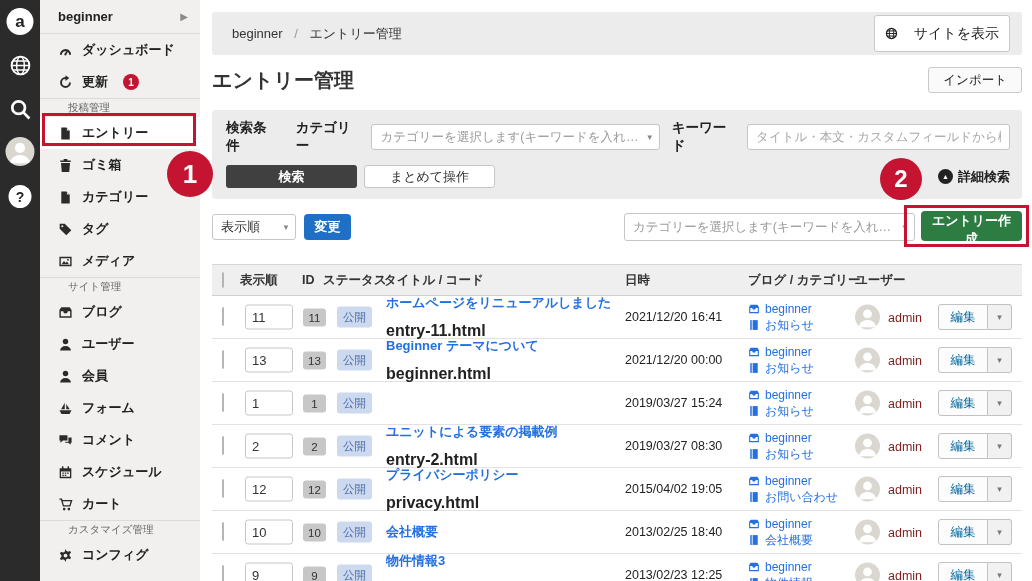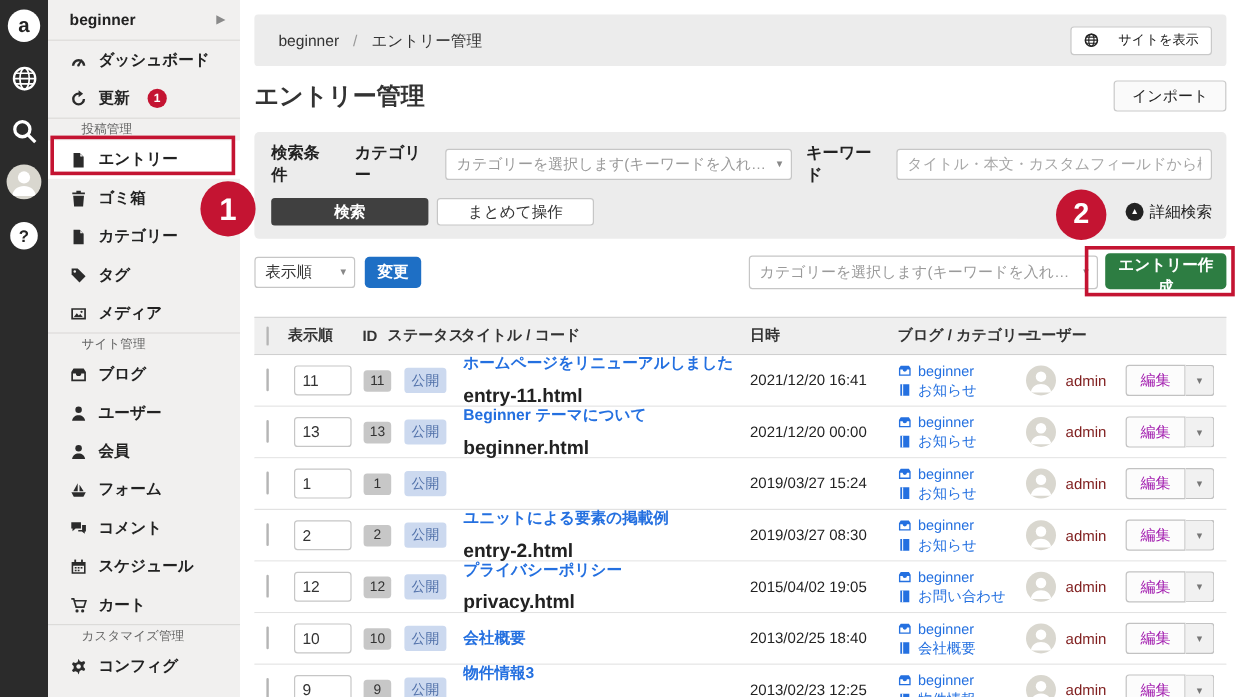--- a/index.html
+++ b/index.html
@@ -28,21 +28,21 @@
   .icn{width:15px;height:15px;}
   .icn12{width:12px;height:12px;}
 
   
   .main{position:absolute;left:200px;top:0;width:832px;height:581px;background:#fff;}
   .crumbbar{position:absolute;left:12px;right:10px;top:12px;height:43px;background:#ececec;border-radius:3px;
             display:flex;align-items:center;padding:0 12px 0 20px;box-sizing:border-box;}
   .crumb{font-size:13px;color:#333;}
   .crumb .sep{color:#9a9a9a;margin:0 8px;}
   .btn-viewsite{margin-left:auto;display:flex;align-items:center;gap:16px;background:#fff;border:1px solid #c9c9c9;
-            border-radius:3px;height:24px;padding:0 10px;font-size:11px;color:#222;cursor:pointer;}
+            border-radius:3px;height:37px;padding:0 10px;font-size:14px;color:#222;cursor:pointer;}
   .pagehead{position:absolute;left:12px;right:10px;top:64px;height:32px;display:flex;align-items:center;}
   .pagehead h1{margin:0;font-size:20px;font-weight:bold;color:#333;}
   .btn-import{margin-left:auto;background:#fafafa;border:1px solid #c9c9c9;border-radius:3px;height:26px;
             padding:0 14px;font-size:12.5px;color:#222;cursor:pointer;}
 
   
   .spanel{position:absolute;left:12px;right:10px;top:110px;height:89px;background:#ececec;border-radius:4px;
           box-sizing:border-box;padding:14px 12px 0 14px;}
   .srow1{display:flex;align-items:center;height:26px;}
   .slegend{font-size:13.5px;font-weight:bold;color:#222;margin-right:18px;}
@@ -53,21 +53,21 @@
   .fselect .caret{position:absolute;right:5px;top:50%;transform:translateY(-50%);font-size:8px;color:#888;}
   .sel-cat1{width:300px;margin-right:12px;}
   .kwinput{width:274px;height:26px;box-sizing:border-box;border:1px solid #c6c6c6;border-radius:3px;
            font-size:12.5px;padding:0 8px;color:#333;font-family:inherit;}
   .kwinput::placeholder{color:#a7a7a7;}
   .srow2{display:flex;align-items:center;height:23px;margin-top:15px;}
   .btn-search{width:131px;height:23px;background:#404040;color:#fff;border:none;border-radius:3px;
               font-size:13px;font-weight:bold;cursor:pointer;}
   .btn-bulk{width:131px;height:23px;background:#fff;color:#333;border:1px solid #c6c6c6;border-radius:3px;
               font-size:13px;margin-left:7px;cursor:pointer;}
-  .adv{margin-left:auto;display:flex;align-items:center;gap:5px;font-size:13px;font-weight:normal;color:#222;cursor:pointer;}
+  .adv{margin-left:auto;display:flex;align-items:center;gap:5px;font-size:13px;font-weight:bold;color:#222;cursor:pointer;}
   .adv .cir{width:15px;height:15px;border-radius:50%;background:#222;color:#fff;display:flex;
             align-items:center;justify-content:center;font-size:7px;}
 
   
   .lctrl{position:absolute;left:12px;right:10px;top:211px;height:34px;}
   .sel-sort{position:absolute;left:0;top:3px;width:84px;}
   .sel-sort .val{color:#333;font-size:13px;}
   .btn-change{position:absolute;left:92px;top:3px;width:47px;height:26px;background:#1e6fc5;color:#fff;border:none;
               border-radius:4px;font-size:13px;font-weight:bold;cursor:pointer;}
   .sel-cat2{position:absolute;left:412px;top:2px;width:291px;height:28px;}
@@ -90,21 +90,21 @@
   .tlink{color:#2470e0;font-size:13px;font-weight:bold;text-decoration:none;cursor:pointer;display:block;}
   .tcode{font-size:16px;color:#222;margin-top:10px;font-weight:bold;}
   .dt{font-size:12.5px;color:#222;}
   .bc-line{display:flex;align-items:center;gap:5px;height:16px;color:#2470e0;font-size:12px;cursor:pointer;}
   .bc-line span{color:#2470e0;}
   .usr{display:flex;align-items:center;gap:8px;}
   .uav{width:25px;height:25px;border-radius:50%;background:#d9d7cf;overflow:hidden;flex:0 0 auto;}
   .ulink{color:#7f1d1d;font-size:12.5px;cursor:pointer;}
   .editbtn{display:flex;height:26px;cursor:pointer;}
   .editbtn .em{width:48px;background:#fcfcfc;border:1px solid #c2c2c2;border-radius:3px 0 0 3px;
-               font-size:12.5px;color:#a21caf;display:flex;align-items:center;justify-content:center;}
+               font-size:12.5px;color:#0369a1;display:flex;align-items:center;justify-content:center;}
   .editbtn .et{width:23px;background:#f1f1f1;border:1px solid #c2c2c2;border-left:none;border-radius:0 3px 3px 0;
                display:flex;align-items:center;justify-content:center;color:#777;font-size:9px;}
 
   
   .annbox{position:absolute;border:3px solid #c41432;z-index:40;pointer-events:none;}
   .anncir{position:absolute;border-radius:50%;background:#c41432;color:#fff;font-weight:bold;
           display:flex;align-items:center;justify-content:center;z-index:41;pointer-events:none;}
 </style>
 </head>
 <body>

